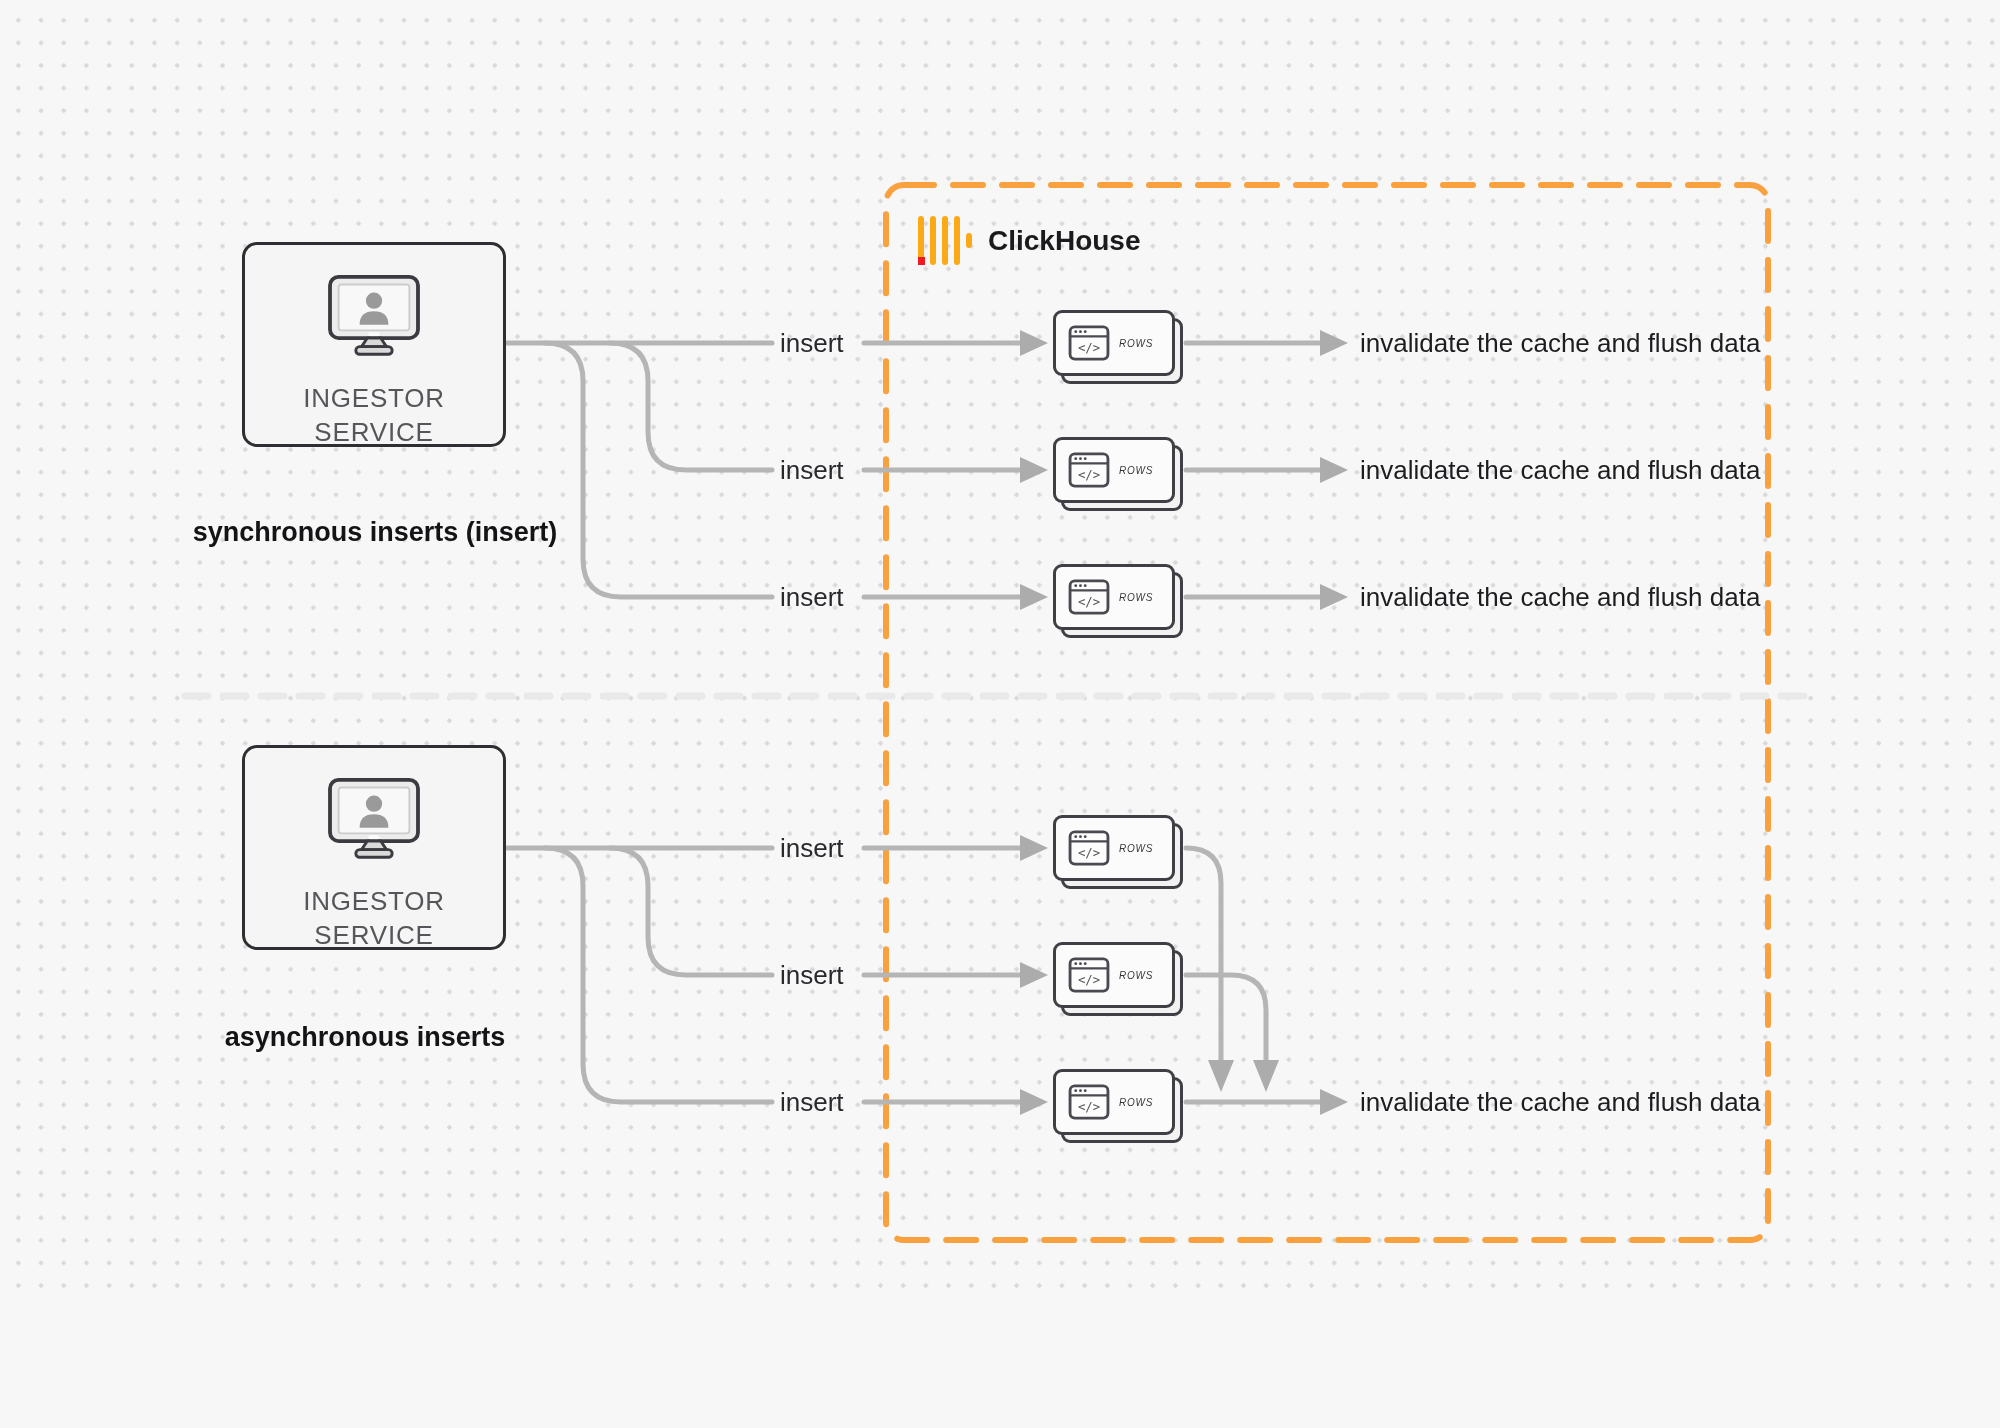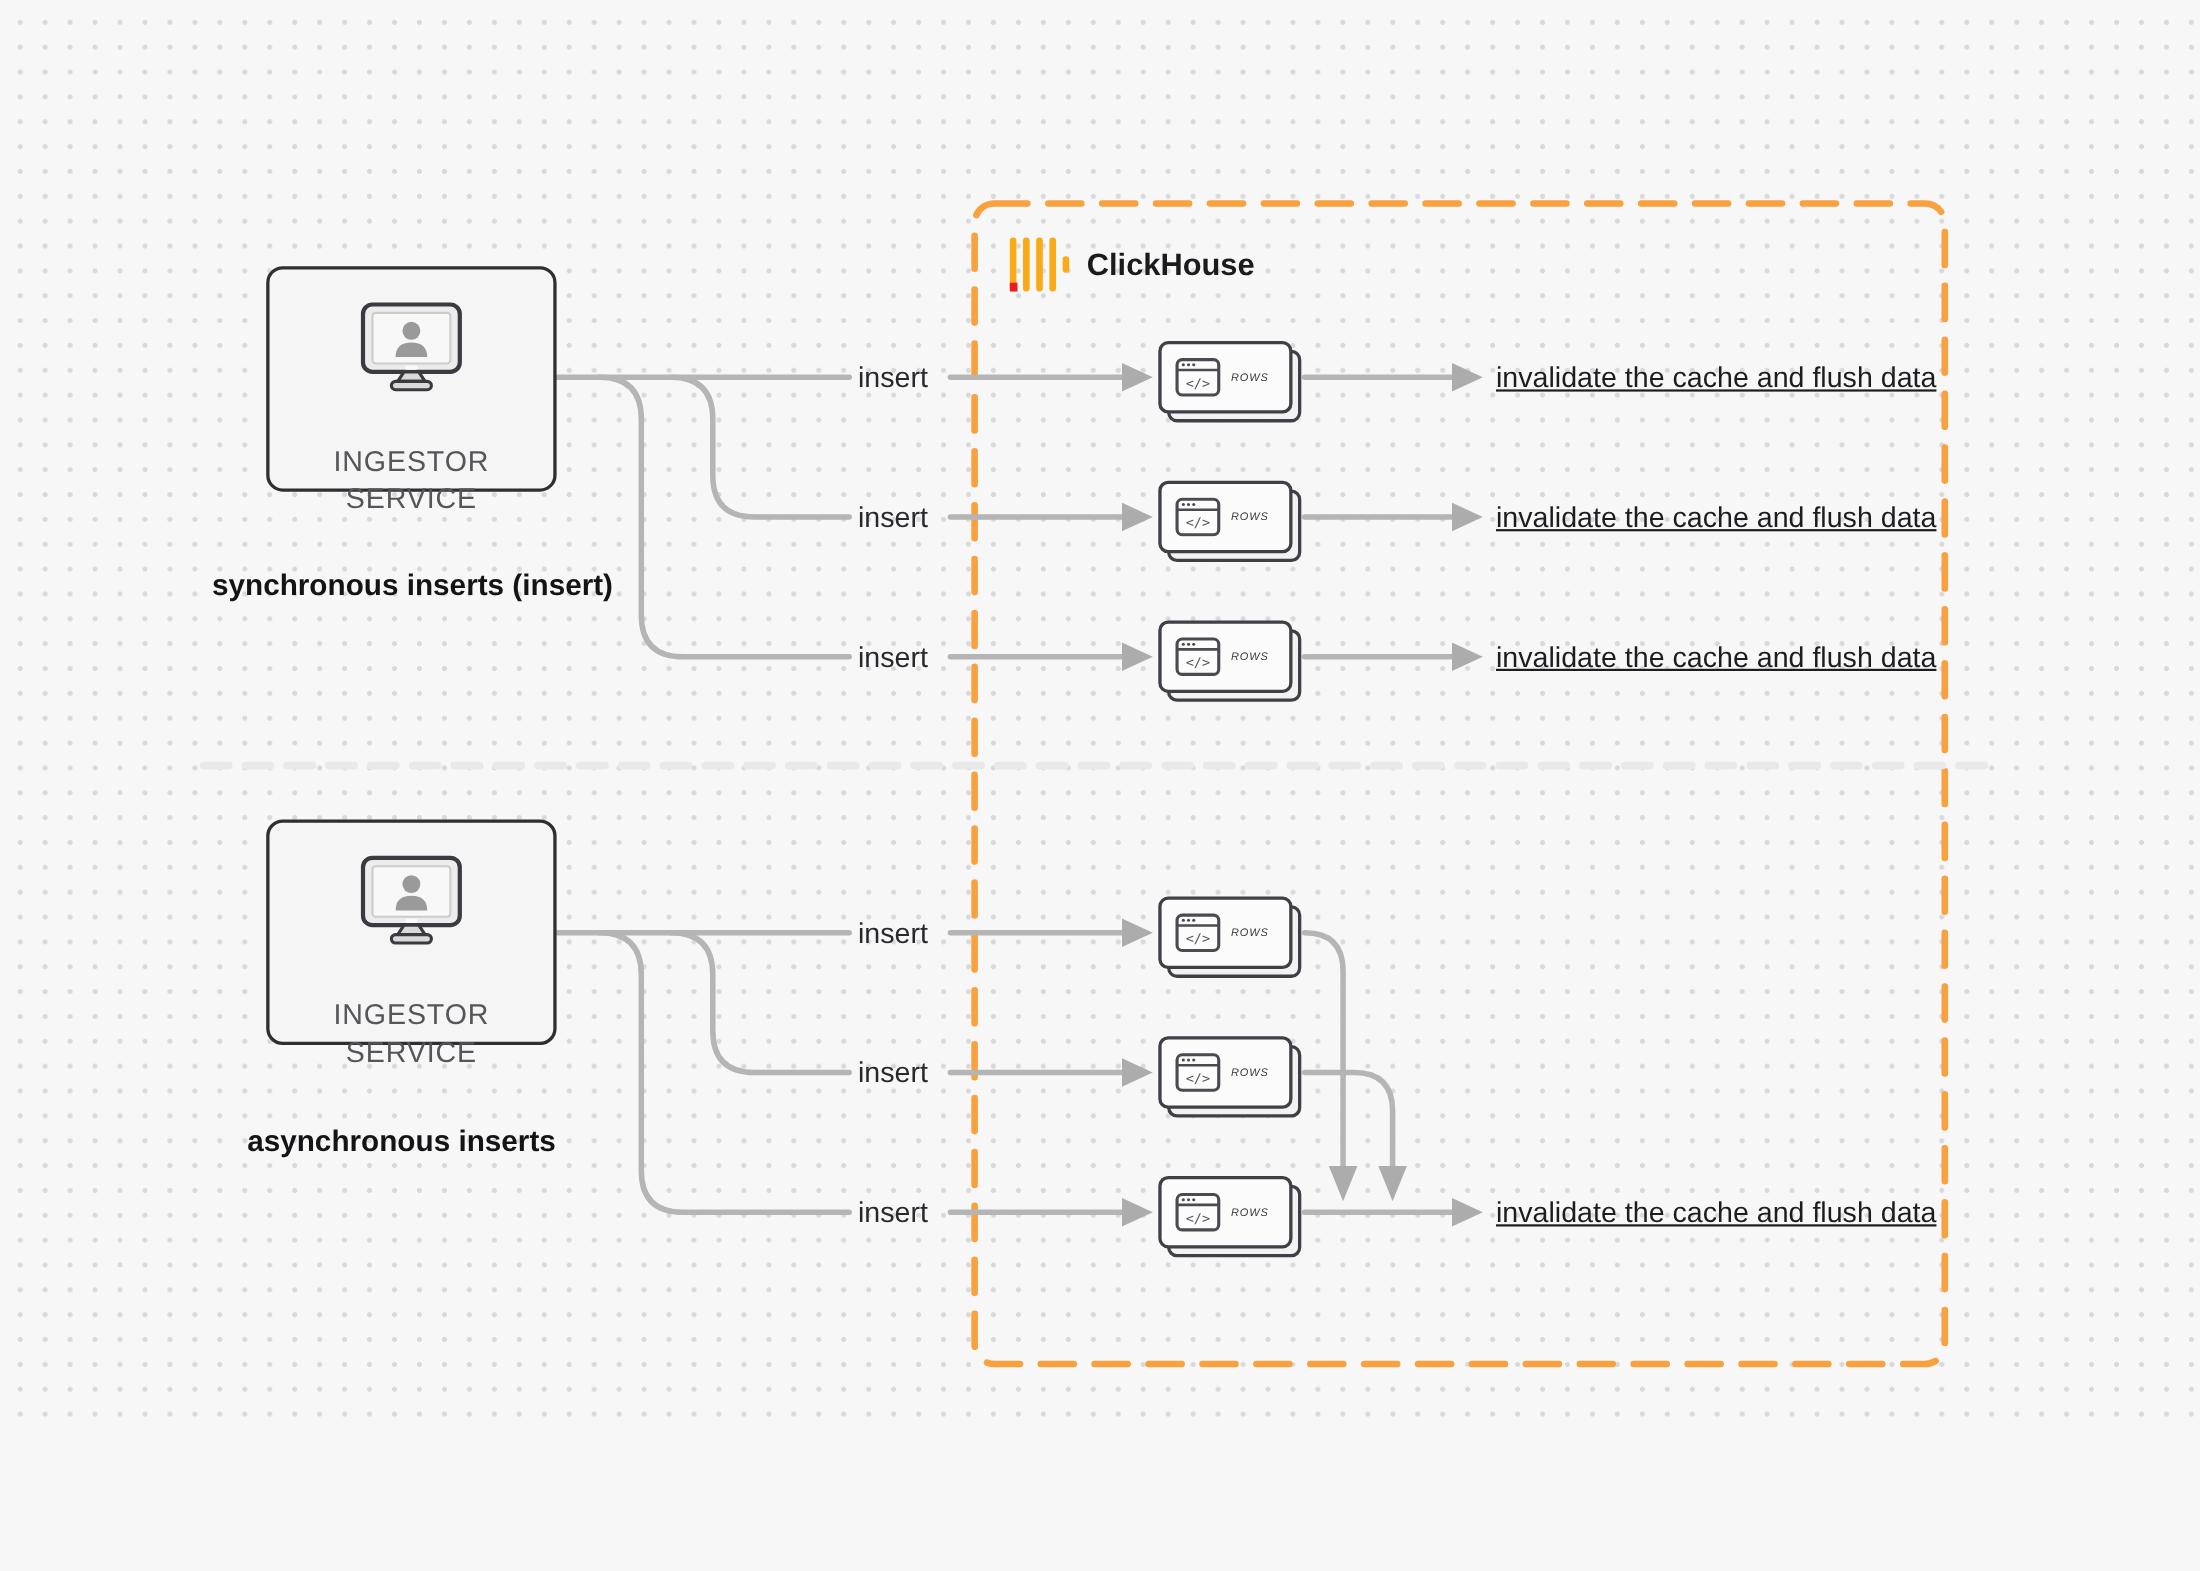--- a/index.html
+++ b/index.html
@@ -19,39 +19,39 @@
 
   
   .ingestor{
     position:absolute;width:264px;height:205px;
     background:#f5f5f5;border:3.5px solid #2e2e33;border-radius:15px;
     box-sizing:border-box;
   }
   .monitor-icon{position:absolute;left:81px;top:28px;width:96px;height:88px;}
   .ingestor-label{
     position:absolute;left:0;right:0;top:136px;height:34px;line-height:34px;
-    text-align:center;font-size:26px;color:#55555a;letter-spacing:0.8px;margin-top:21px;
+    text-align:center;font-size:26px;color:#55555a;letter-spacing:0.8px;
   }
 
   
   .caption{
     position:absolute;height:34px;line-height:34px;text-align:center;
     font-size:27px;font-weight:bold;color:#141416;
   }
 
   
   .insert-label{
     position:absolute;left:780px;width:72px;height:32px;line-height:32px;
     text-align:left;font-size:26px;color:#29292d;
   }
 
   
   .outcome-label{
     position:absolute;left:1360px;height:34px;line-height:34px;
-    font-size:26px;color:#1d1d20;white-space:nowrap;text-decoration:underline;
+    font-size:26px;color:#1d1d20;white-space:nowrap;
   }
 
   
   .card{position:absolute;width:122px;height:66px;}
   .card-back{
     position:absolute;left:8px;top:8px;width:122px;height:66px;
     background:#f2f2f2;border:3px solid #3f3f45;border-radius:9px;box-sizing:border-box;
   }
   .card-front{
     position:absolute;left:0;top:0;width:122px;height:66px;

